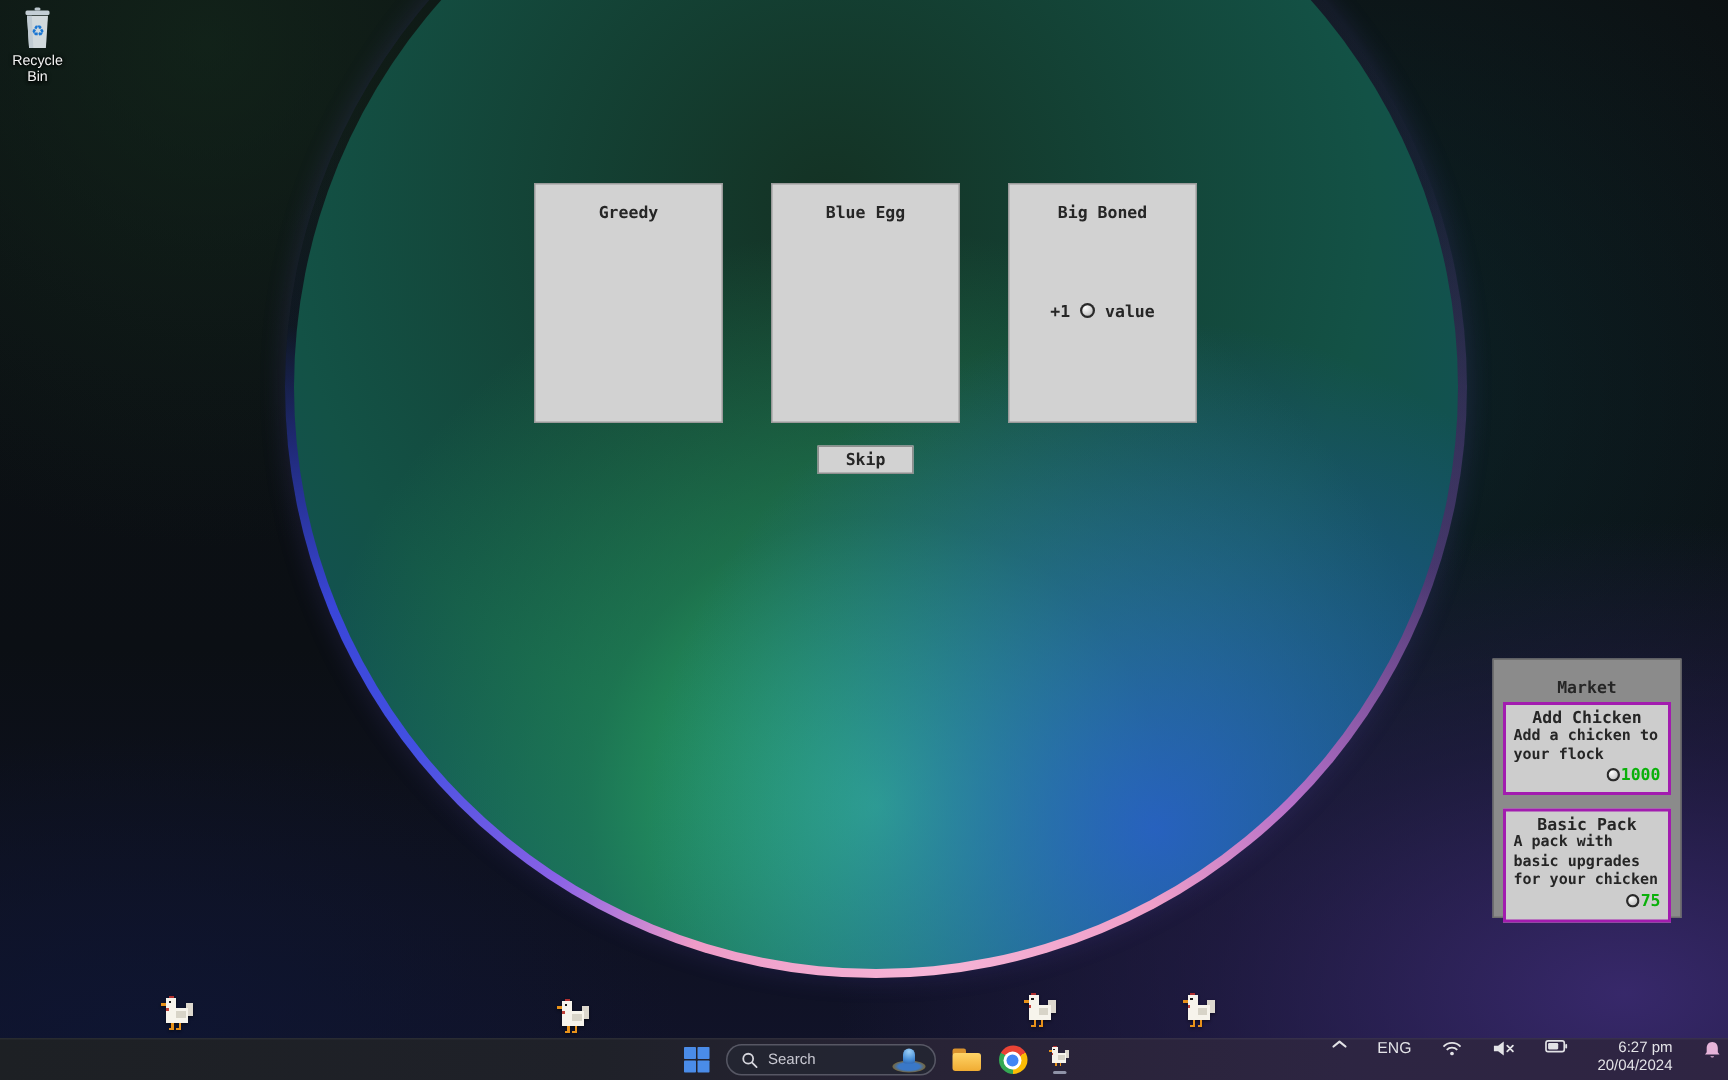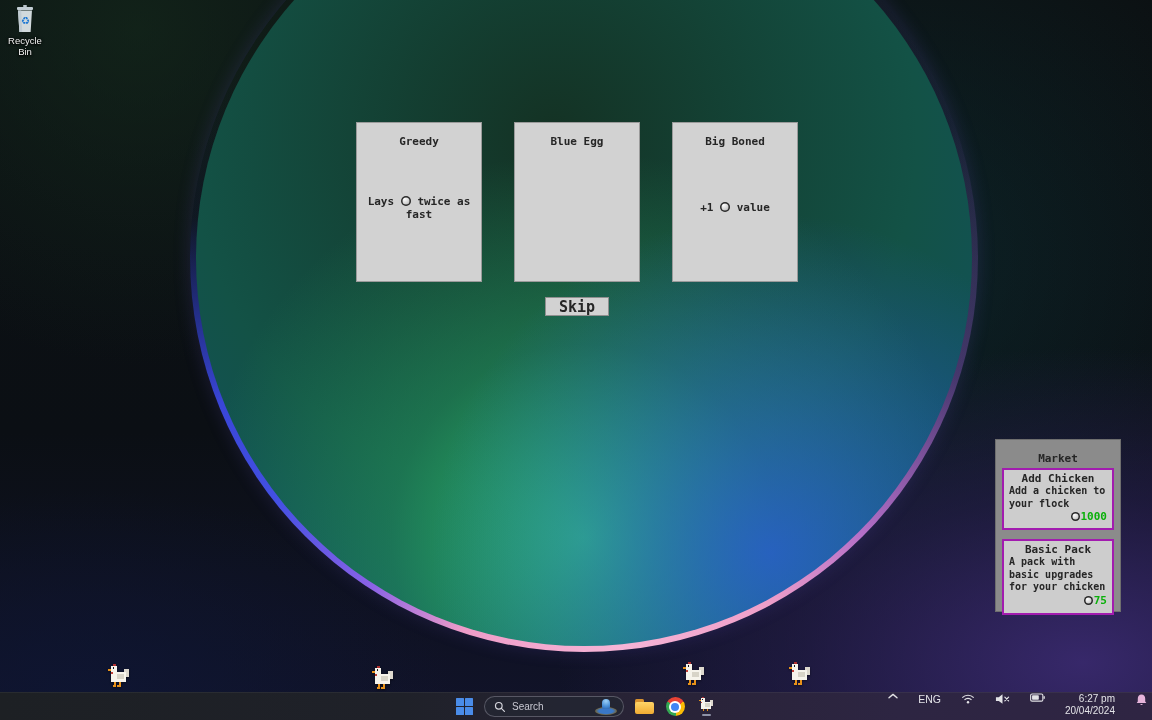--- a/index.html
+++ b/index.html
@@ -66,21 +66,21 @@
     display:inline-block; width:10px; height:10px; border-radius:50%;
     background: radial-gradient(circle at 35% 30%, #ffffff 0%, #d6d6d6 45%, #8d8d8d 100%);
     box-shadow: inset 0 0 0 1.5px #2a2a2a; vertical-align:-1px;
   }
   .egg.blue { background: radial-gradient(circle at 35% 30%, #9a9ae2 0%, #5353b2 45%, #2d2d7e 100%); }
   .egg.sm { width:9px; height:9px; }
 
   .skip-btn {
     position:absolute; left:545px; top:297px; width:64px; height:19px;
     background:#d2d2d2; border:1px solid #8f8f8f;
-    font-family:"DejaVu Sans Mono", monospace; font-weight:700; font-size:15px; color:#262626;
+    font-family:"DejaVu Sans Mono", monospace; font-weight:700; font-size:11px; color:#262626;
     display:flex; align-items:center; justify-content:center; cursor:pointer;
   }
 
   .egg-counter {
     position:absolute; left:1028px; top:411px; width:61px; height:21px;
     background:#8b8b8b; border:1px solid #6e6e6e;
     display:flex; align-items:center; justify-content:center; gap:2px;
     font-size:16px;
     margin-top:44px;
   }
@@ -150,23 +150,20 @@
         <path d="M6 6.5 L20 6.5 L18.6 28 L7.4 28 Z" fill="#e2e9ee" fill-opacity="0.92"></path>
         <path d="M6 6.5 L9.2 6.5 L10.2 28 L7.4 28 Z" fill="#c0cbd2"></path>
         <text x="13.4" y="20" font-size="10" fill="#1a76d2" text-anchor="middle" font-family="DejaVu Sans, sans-serif">♻</text>
       </g>
     </svg>
     <span class="lbl">Recycle Bin</span>
   </div>
 
   <div class="upgrade-card gamefont card-greedy">
     <div class="card-title">Greedy</div>
-    <div class="card-body">
-      <span><span>Lays</span> <span class="egg"></span> <span>twice as fast</span></span>
-    </div>
   </div>
 
   <div class="upgrade-card gamefont card-blueegg">
     <div class="card-title">Blue Egg</div>
   </div>
 
   <div class="upgrade-card gamefont card-bigboned">
     <div class="card-title">Big Boned</div>
     <div class="card-body">
       <span><span>+1</span> <span class="egg"></span> <span>value</span></span>

